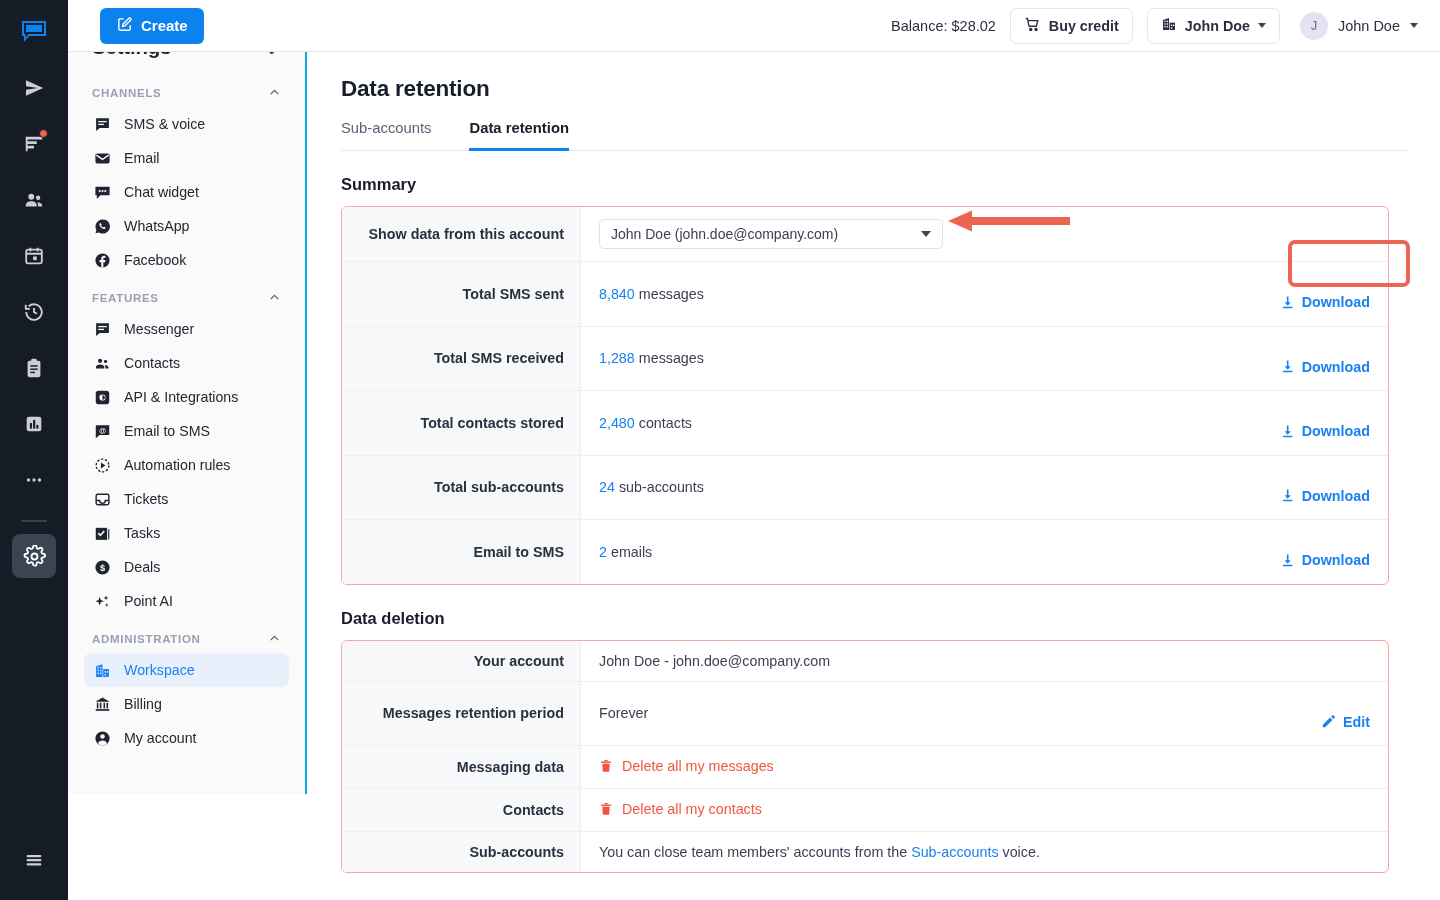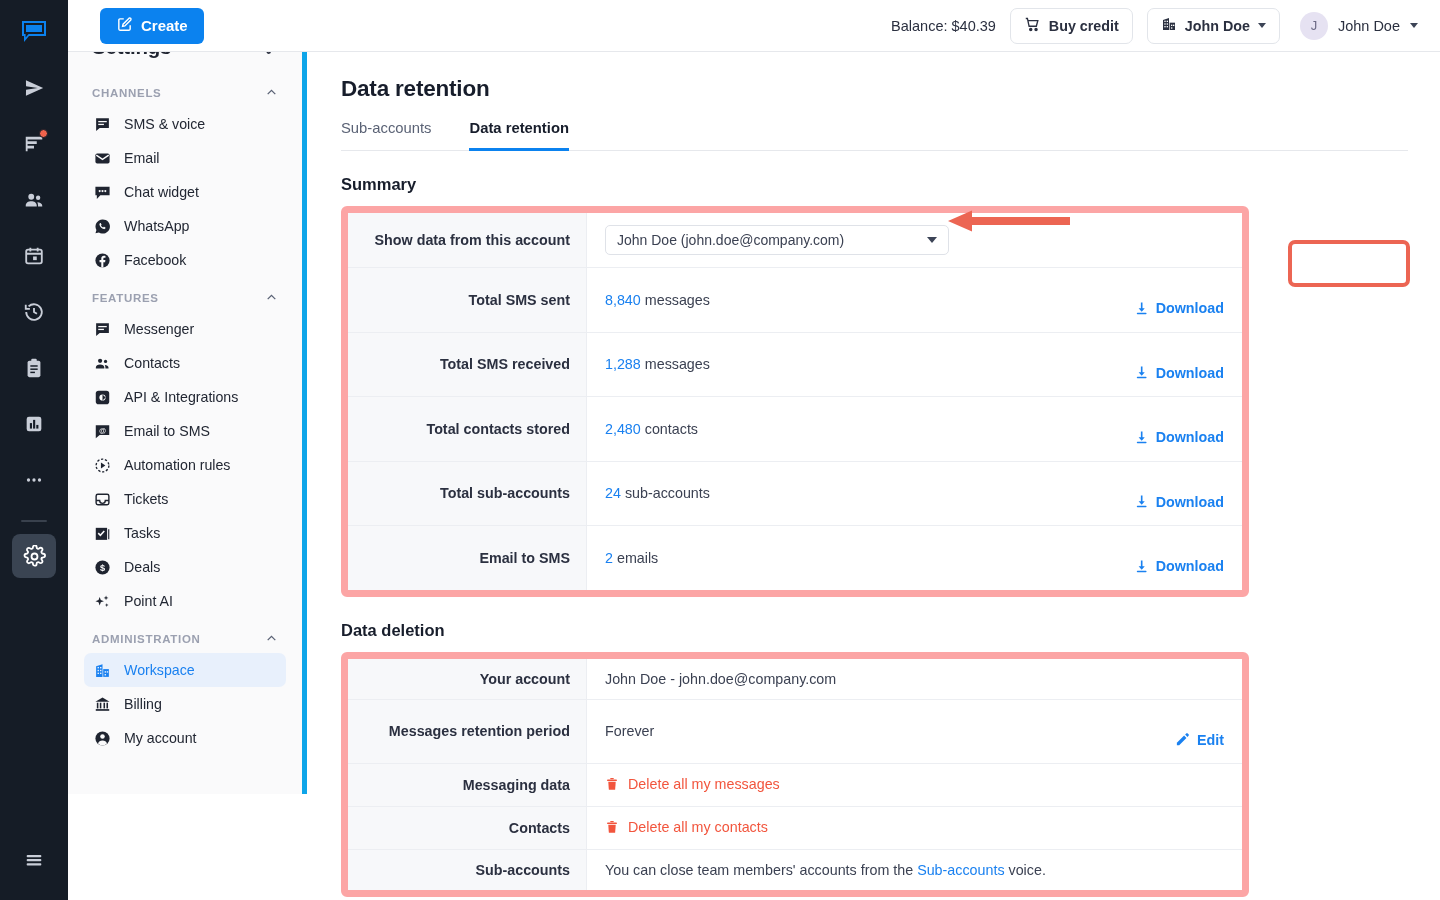--- a/index.html
+++ b/index.html
@@ -34,21 +34,21 @@
     border: 1.5px solid #151c26;
   }
   .rail-sep { width: 26px; height: 2px; background: #39414d; border-radius: 1px;
     margin: 6px 0 12px 0; }
   .rail-spacer { flex: 1 1 auto; }
   .rail-bottom { margin-bottom: 18px; }
 
   
   .settings-panel {
     width: 239px; flex: 0 0 239px; height: 794px;
-    background: #fafafb; border-right: 5px solid #0ea5e9;
+    background: #fafafb; border-right: 2px solid #0ea5e9;
     padding: 0 16px;
   }
   .settings-head {
     display: flex; align-items: center; justify-content: space-between;
     padding: 22px 8px 0 8px; height: 72px;
   }
   .settings-title { font-size: 20.5px; font-weight: bold; color: #1f2430; letter-spacing: -0.2px; }
   .group-head {
     display: flex; align-items: center; justify-content: space-between;
     padding: 14px 8px 8px 8px;
@@ -101,21 +101,21 @@
   .page-title { font-size: 22.5px; font-weight: bold; color: #171d2b; letter-spacing: -0.2px; }
   .tabs { display: flex; gap: 38px; margin-top: 18px; border-bottom: 1px solid #e6e8ec; }
   .tab {
     font-size: 14.8px; color: #5a6275; padding-bottom: 12px;
     border-bottom: 3px solid transparent; margin-bottom: -1px; cursor: pointer;
   }
   .tab.active { color: #171d2b; font-weight: bold; border-bottom-color: #0b82ef; }
 
   .section-title { font-size: 16.5px; font-weight: bold; color: #171d2b; margin: 24px 0 12px 0; }
 
-  .dtable { width: 908px; border: 7px solid #fca5a5; border-radius: 6px; border-collapse: separate;
+  .dtable { width: 1048px; border: 1px solid #fca5a5; border-radius: 6px; border-collapse: separate;
     border-spacing: 0; overflow: hidden; background: #fff; }
   .dtable tr td { border-bottom: 1px solid #eceef2; }
   .dtable tr:last-child td { border-bottom: none; }
   .lbl {
     width: 239px; background: #f7f8fa; text-align: right;
     padding: 12px 16px; font-size: 14.3px; font-weight: bold; color: #2b3040;
     border-right: 1px solid #eceef2; vertical-align: middle;
   }
   .val { padding: 12px 18px; font-size: 14.3px; color: #3b4152; vertical-align: middle; }
   .val .num { color: #1a81f0; }
@@ -464,21 +464,21 @@
       <span>
         <svg width="17" height="17" viewBox="0 0 24 24" fill="none" stroke="#fff" stroke-width="2">
             <path d="M11 4H5.5A1.5 1.5 0 0 0 4 5.5v13A1.5 1.5 0 0 0 5.5 20h13a1.5 1.5 0 0 0 1.5-1.5V13"></path>
             <path d="M18.4 3.1a1.8 1.8 0 0 1 2.5 2.5L12.5 14l-3.2.7.7-3.2z"></path>
           </svg>
       </span>
       <span>Create</span>
     </button>
 
     <div class="top-right">
-      <span class="balance">Balance: $40.39</span>
+      <span class="balance">Balance: $28.02</span>
 
       <button class="pill">
         <span>
           <svg width="17" height="17" viewBox="0 0 24 24" fill="none" stroke="#2b3040" stroke-width="1.9">
               <path d="M2.5 3.5h2.3l2.4 11h10.2l2.1-8H6"></path>
               <circle cx="9.5" cy="19" r="1.5" fill="#2b3040"></circle>
               <circle cx="17" cy="19" r="1.5" fill="#2b3040"></circle>
             </svg>
         </span>
         <span>Buy credit</span>

